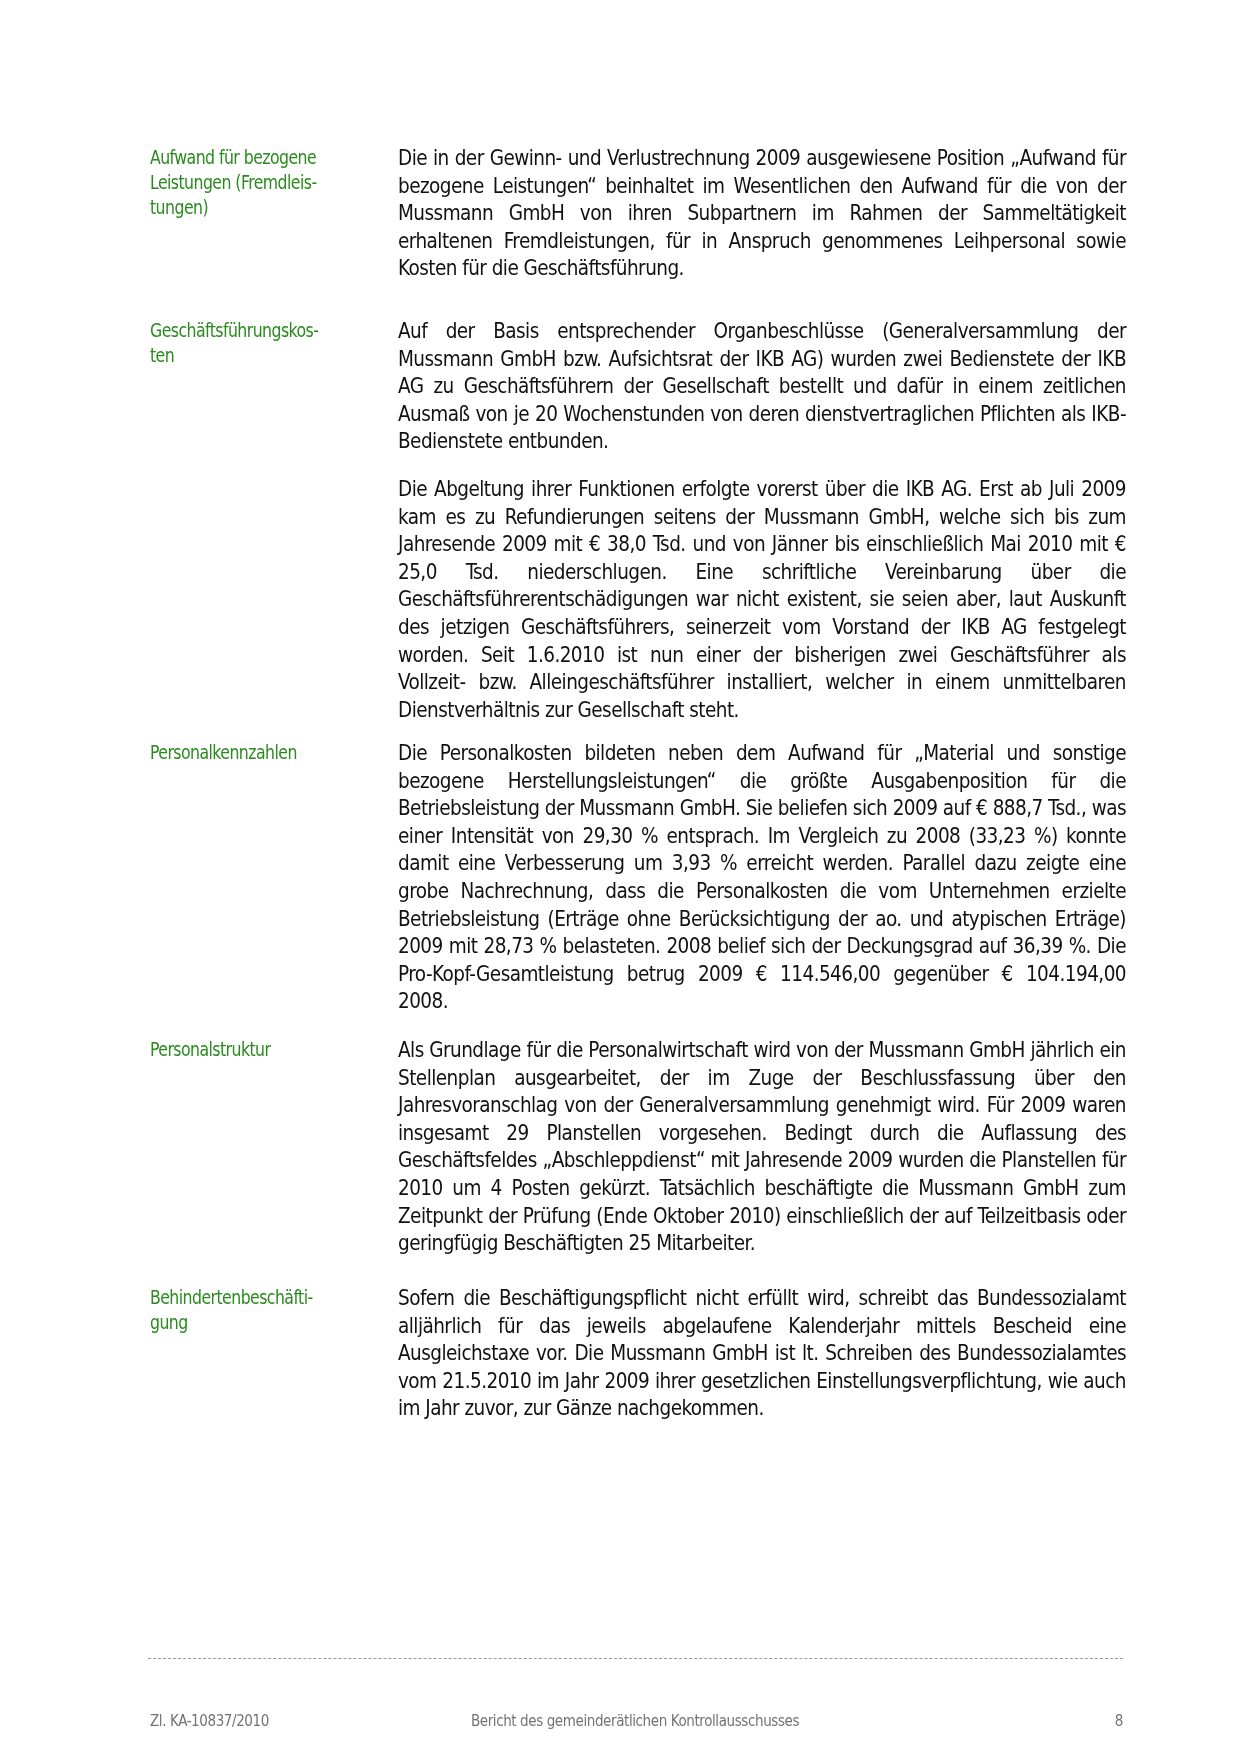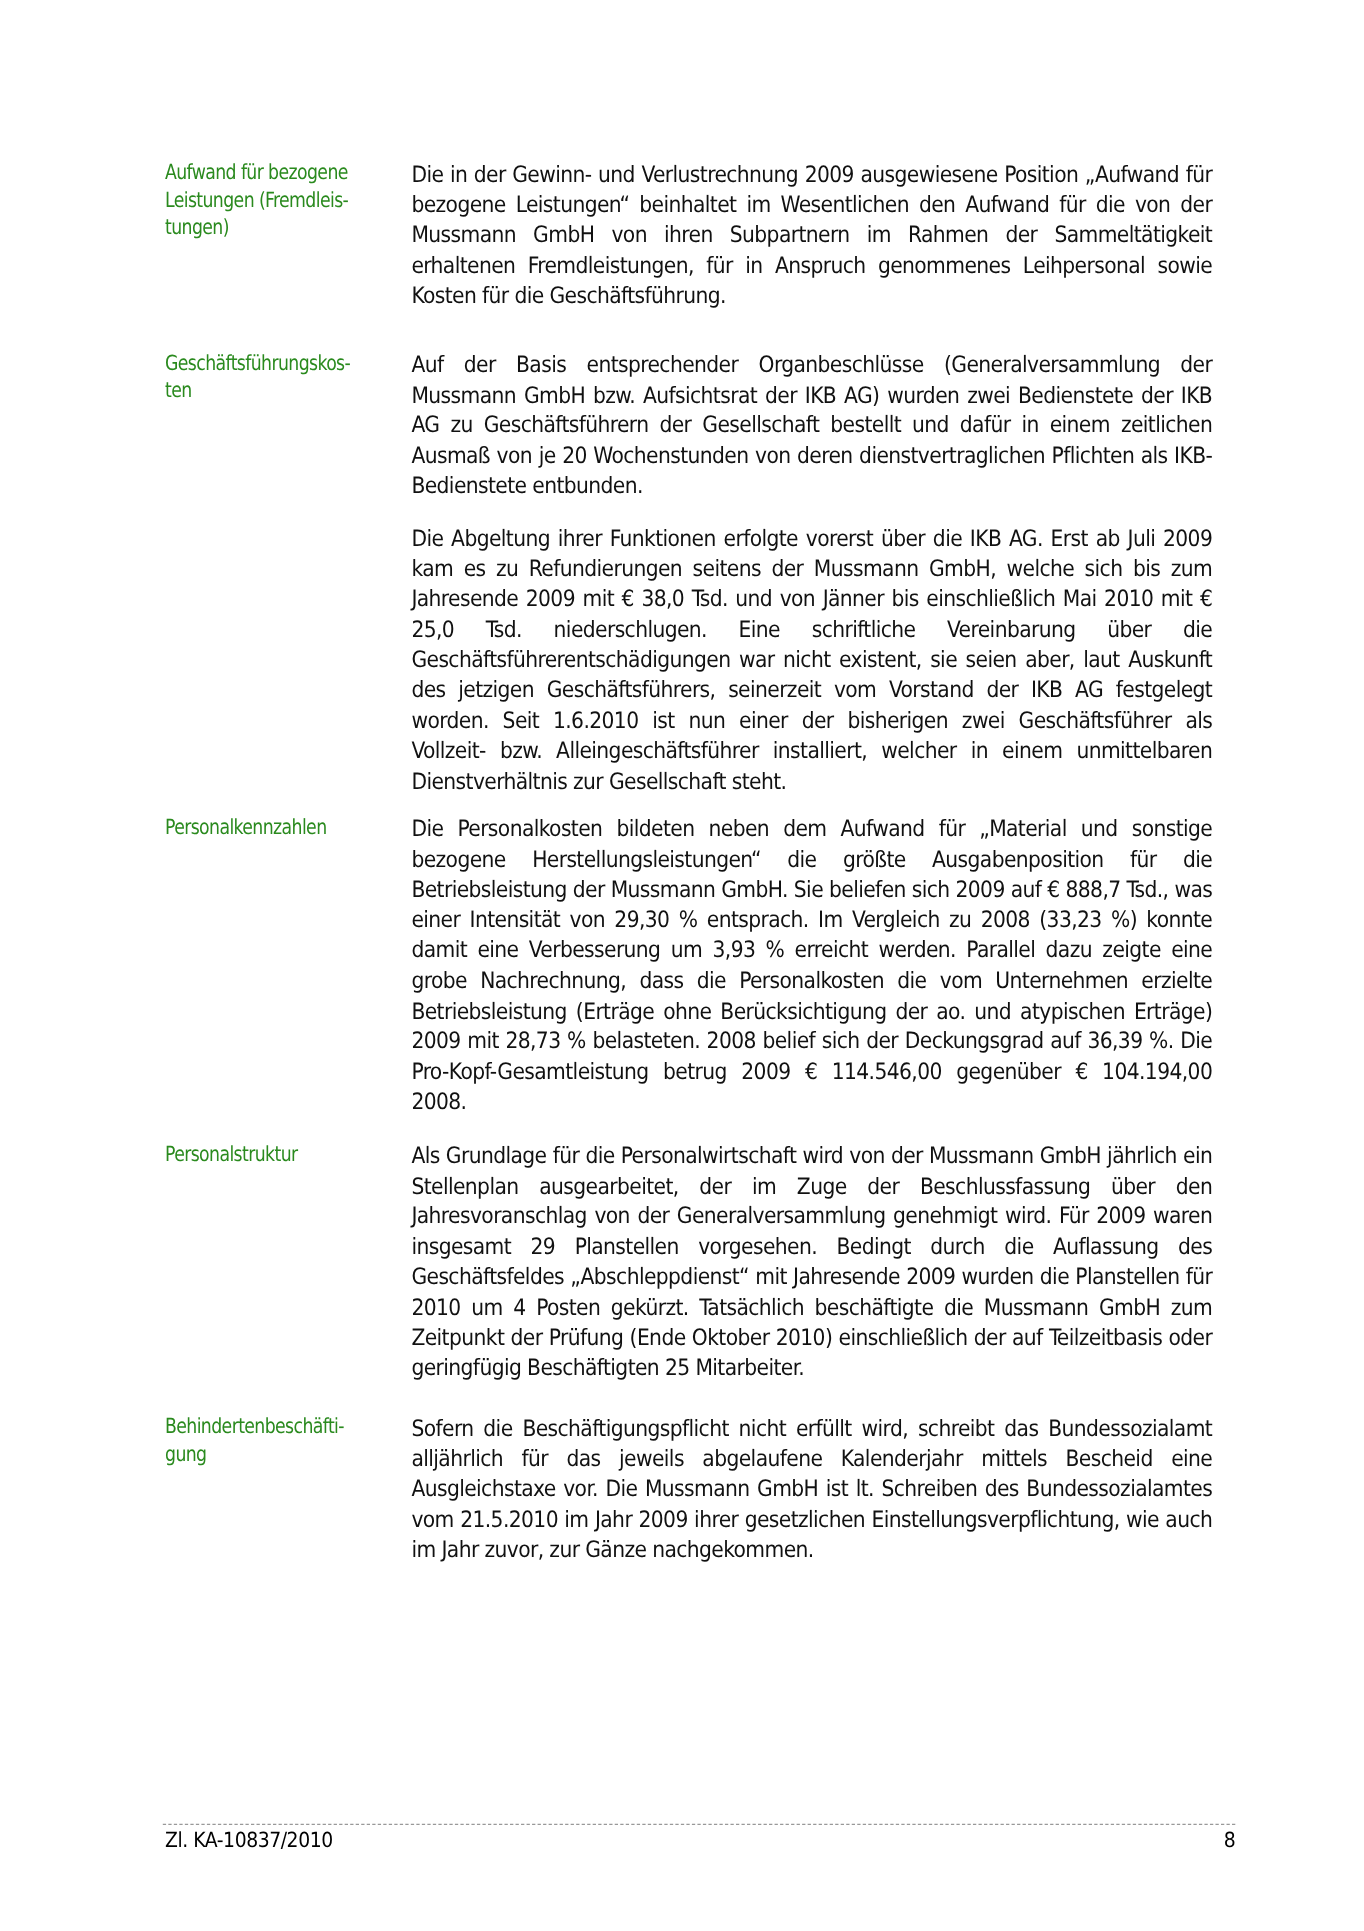--- a/index.html
+++ b/index.html
@@ -2,25 +2,25 @@
 <html><head>
 <meta charset="utf-8">
 <style>
   html, body { margin: 0; padding: 0; background: #ffffff; }
   body { width: 1240px; height: 1755px; position: relative; overflow: hidden;
          font-family: "DejaVu Sans Condensed", "DejaVu Sans", sans-serif; color: #111; }
   .page { position: absolute; left: 0; top: 0; width: 1240px; height: 1294px; }
   .section { position: absolute; left: 150px; width: 970px; }
   .label { position: absolute; left: 0; top: 0; width: 220px; color: #2a8a1e;
            font-size: 19px; line-height: 25px; letter-spacing: -0.6px; transform: scaleX(0.92); transform-origin: left top; }
-  .body { position: absolute; left: 224px; width: 728px; font-size: 20.5px; line-height: 27.6px;
+  .body { position: absolute; left: 248px; width: 728px; font-size: 20.5px; line-height: 27.6px;
           text-align: justify; hyphens: manual; letter-spacing: -0.55px; }
   .body p { margin: 0; }
   .footer-line { position: absolute; left: 148px; top: 1658px; width: 975px; border-top: 1px dashed #999; }
-  .footer { position: absolute; top: 1660px; font-size: 19px; line-height: 26px; letter-spacing: -0.4px; color: #000000; }
+  .footer { position: absolute; top: 1708px; font-size: 15px; line-height: 26px; letter-spacing: -0.4px; color: #737373; }
   .f-left { left: 150px; }
   .f-center { left: 0; width: 1240px; text-align: center; padding-left: 30px; box-sizing: border-box; }
   .f-right { left: 1100px; width: 23px; text-align: right; }
 </style>
 </head>
 <body>
 
 <div class="page">
 
   <div class="section" style="top:145px;">
@@ -54,15 +54,16 @@
 
   <div class="section" style="top:1285px;">
     <div class="label">Behindertenbeschäfti-<br>gung</div>
     <div class="body">
       <p>Sofern die Beschäftigungspflicht nicht erfüllt wird, schreibt das Bundessozialamt alljährlich für das jeweils abgelaufene Kalenderjahr mittels Bescheid eine Ausgleichstaxe vor. Die Mussmann GmbH ist lt. Schreiben des Bundessozialamtes vom 21.5.2010 im Jahr 2009 ihrer gesetzlichen Einstellungsverpflichtung, wie auch im Jahr zuvor, zur Gänze nachgekommen.</p>
     </div>
   </div>
 
   <div class="footer-line"></div>
   <div class="footer f-left">Zl. KA-10837/2010</div>
+  <div class="footer f-center">Bericht des gemeinderätlichen Kontrollausschusses</div>
   <div class="footer f-right">8</div>
 
 </div>
 
 </body></html>

